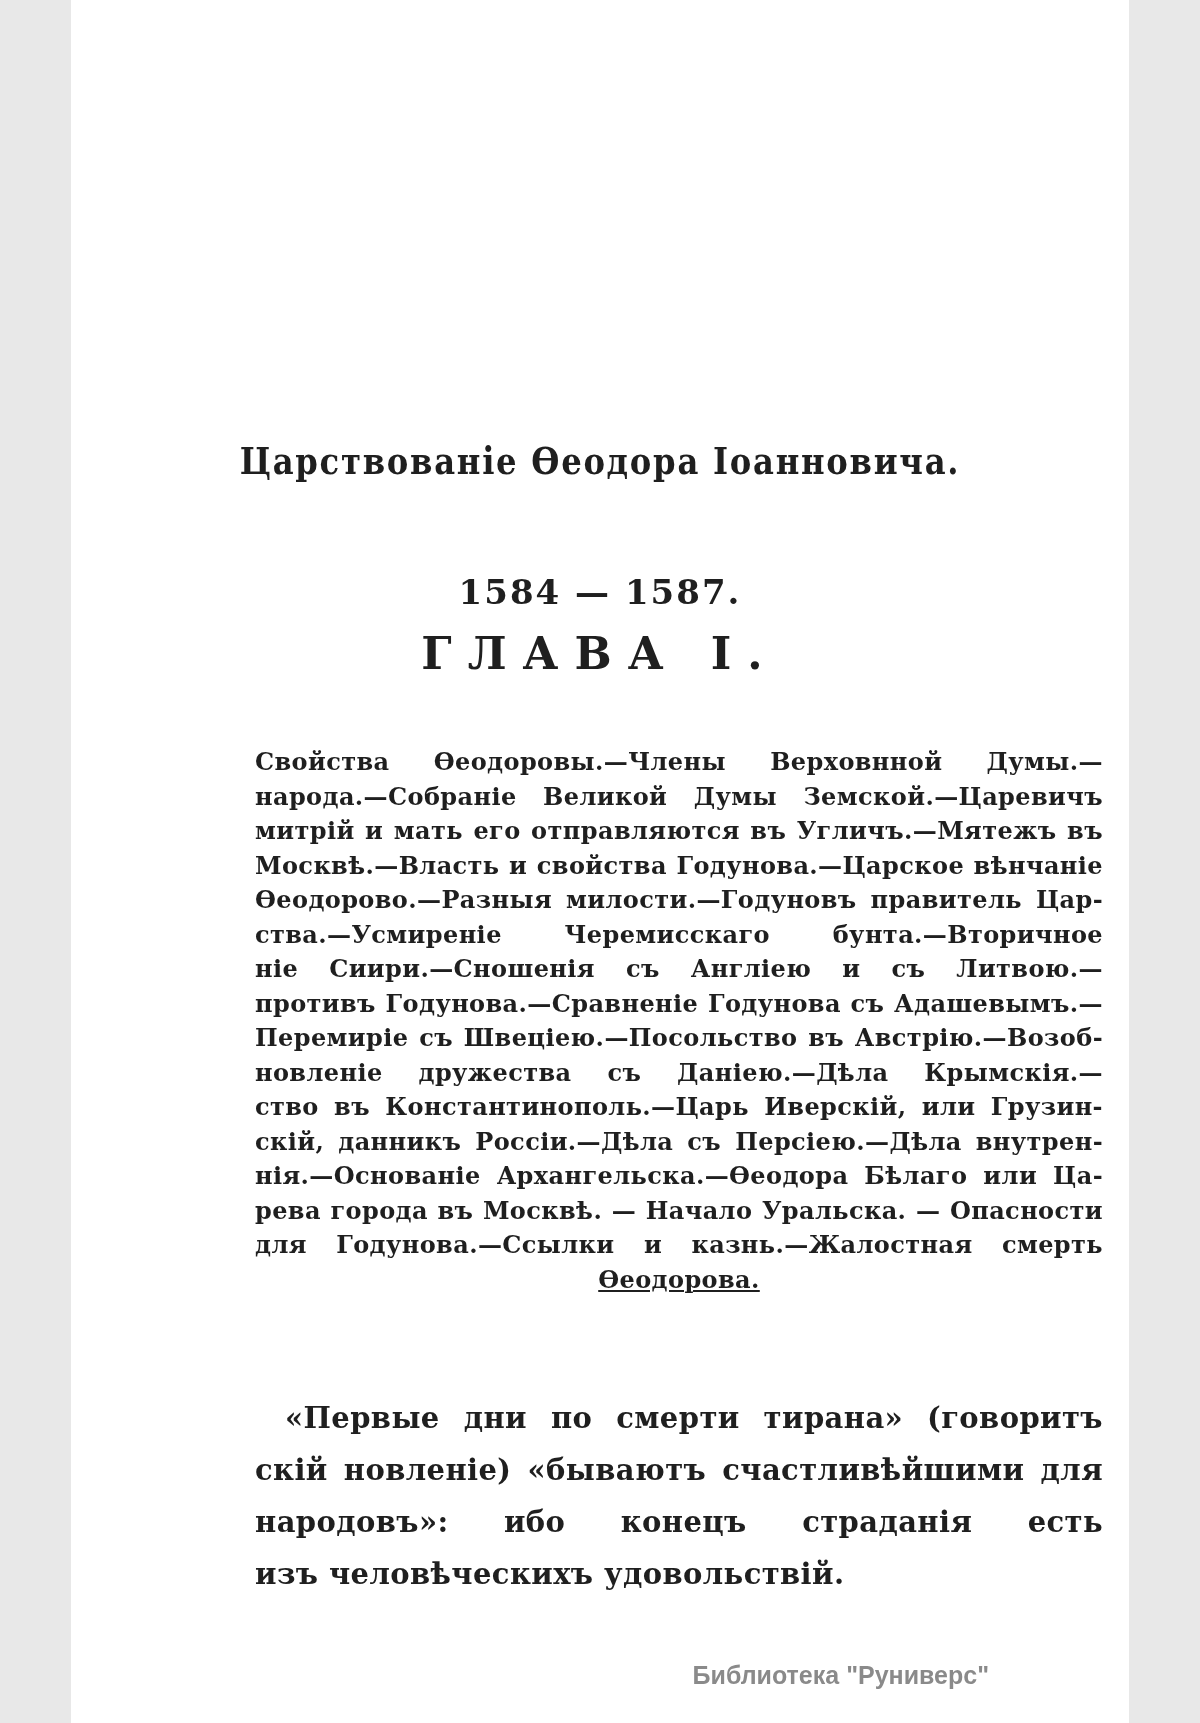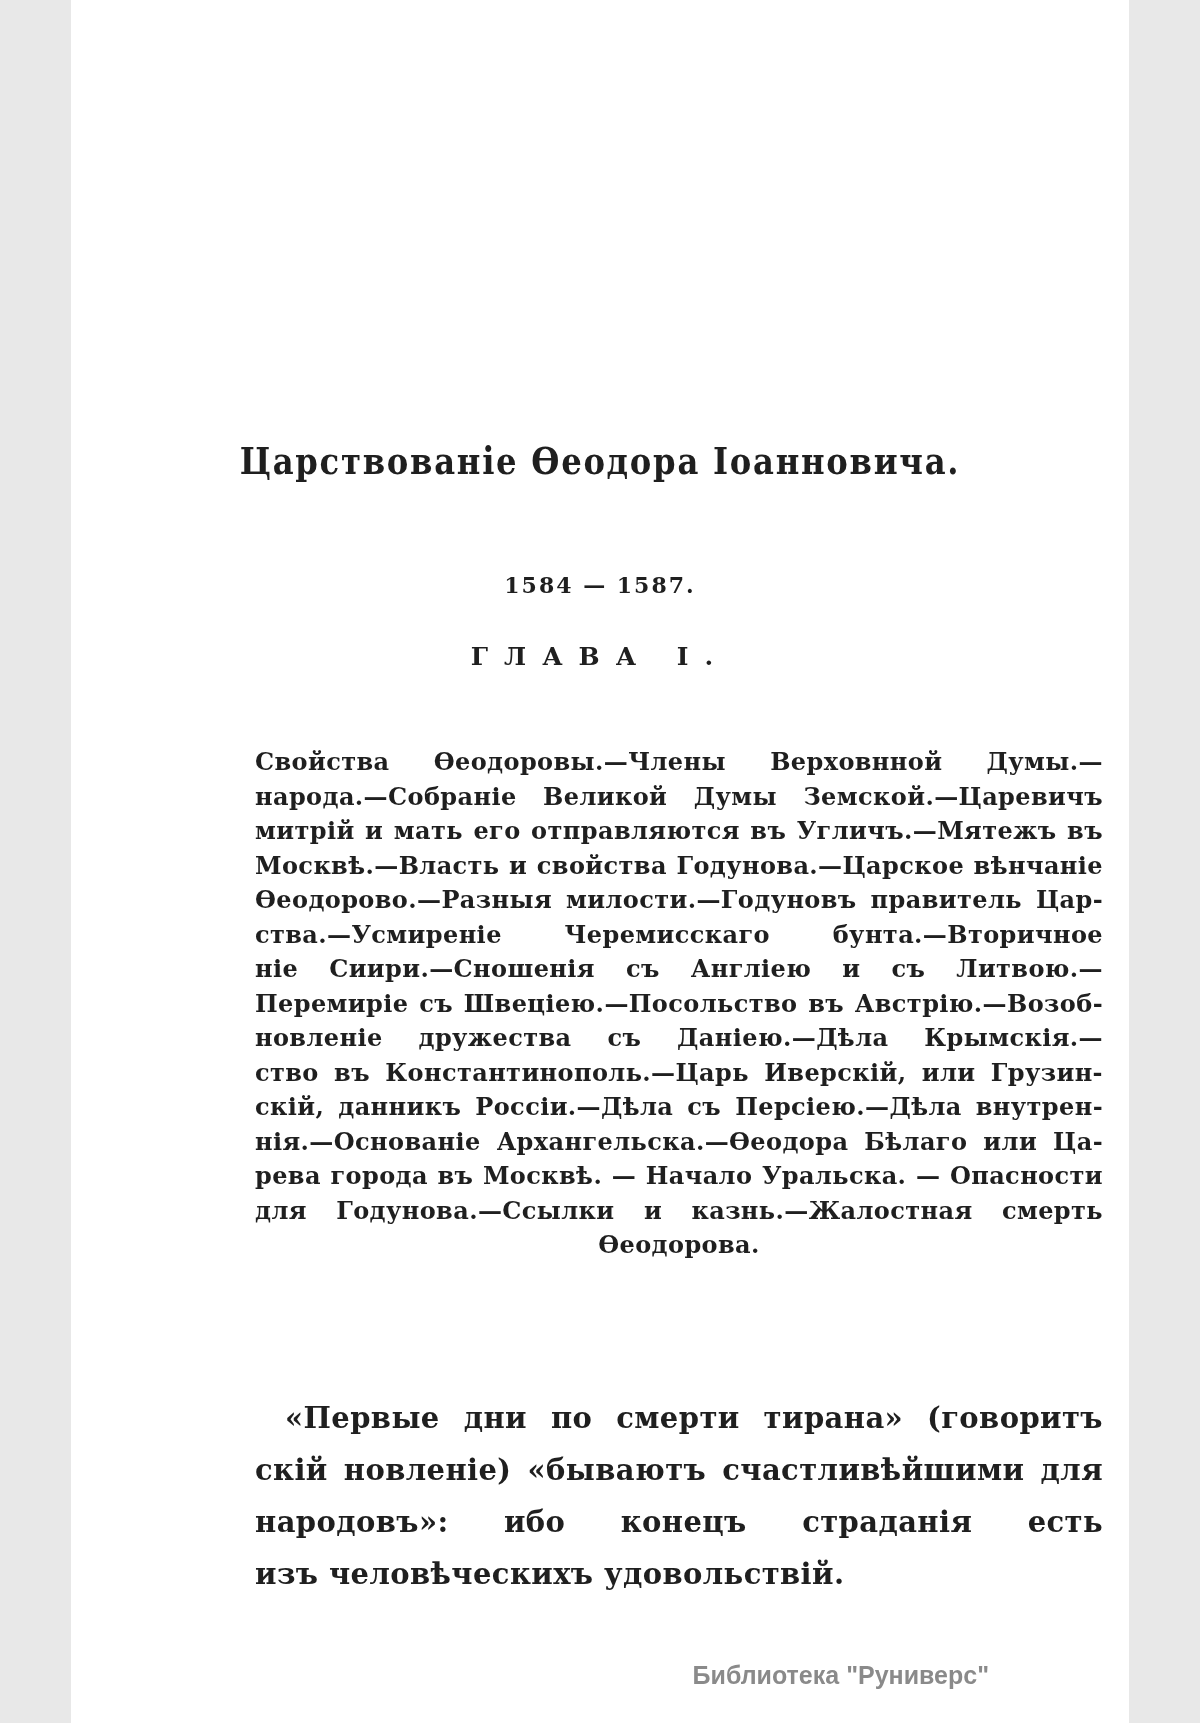--- a/index.html
+++ b/index.html
@@ -23,27 +23,27 @@
   .title {
     top: 438px;
     font-size: 38px;
     font-weight: bold;
     letter-spacing: 2px;
     transform: scaleX(0.85);
     transform-origin: 50% 50%;
   }
   .dates {
     top: 572px;
-    font-size: 22px;
+    font-size: 34px;
     font-weight: bold;
     letter-spacing: 2px;
   }
   .chapter {
-    top: 642px;
-    font-size: 25px;
+    top: 628px;
+    font-size: 44px;
     font-weight: bold;
     letter-spacing: 16px;
   }
   .summary {
     position: absolute;
     top: 745px;
     left: 184px;
     width: 848px;
     font-size: 24px;
     font-weight: bold;
@@ -53,20 +53,21 @@
     height: 34.5px;
     line-height: 34.5px;
     text-align: justify;
     text-align-last: justify;
     overflow: hidden;
     white-space: normal;
   }
   .summary .sline.last {
     text-align: center;
     text-align-last: center;
+    text-decoration: underline;
   }
   .body-par {
     position: absolute;
     top: 1392px;
     left: 184px;
     width: 848px;
     font-size: 29px;
     font-weight: bold;
     letter-spacing: 0.4px;
   }
@@ -102,20 +103,21 @@
   <div class="centered-line chapter">ГЛАВА I.</div>
 
   <div class="summary">
     <div class="sline">Свойства Ѳеодоровы.—Члены Верховнной Думы.—Волненіе</div>
     <div class="sline">народа.—Собраніе Великой Думы Земской.—Царевичъ Ди-</div>
     <div class="sline">митрій и мать его отправляются въ Угличъ.—Мятежъ въ</div>
     <div class="sline">Москвѣ.—Власть и свойства Годунова.—Царское вѣнчаніе</div>
     <div class="sline">Ѳеодорово.—Разныя милости.—Годуновъ правитель Цар-</div>
     <div class="sline">ства.—Усмиреніе Черемисскаго бунта.—Вторичное покоре-</div>
     <div class="sline">ніе Сиири.—Сношенія съ Англіею и съ Литвою.—Заговоръ</div>
+    <div class="sline">противъ Годунова.—Сравненіе Годунова съ Адашевымъ.—</div>
     <div class="sline">Перемиріе съ Швеціею.—Посольство въ Австрію.—Возоб-</div>
     <div class="sline">новленіе дружества съ Даніею.—Дѣла Крымскія.—Посоль-</div>
     <div class="sline">ство въ Константинополь.—Царь Иверскій, или Грузин-</div>
     <div class="sline">скій, данникъ Россіи.—Дѣла съ Персіею.—Дѣла внутрен-</div>
     <div class="sline">нія.—Основаніе Архангельска.—Ѳеодора Бѣлаго или Ца-</div>
     <div class="sline">рева города въ Москвѣ. — Начало Уральска. — Опасности</div>
     <div class="sline">для Годунова.—Ссылки и казнь.—Жалостная смерть героя</div>
     <div class="sline last">Ѳеодорова.</div>
   </div>
 

